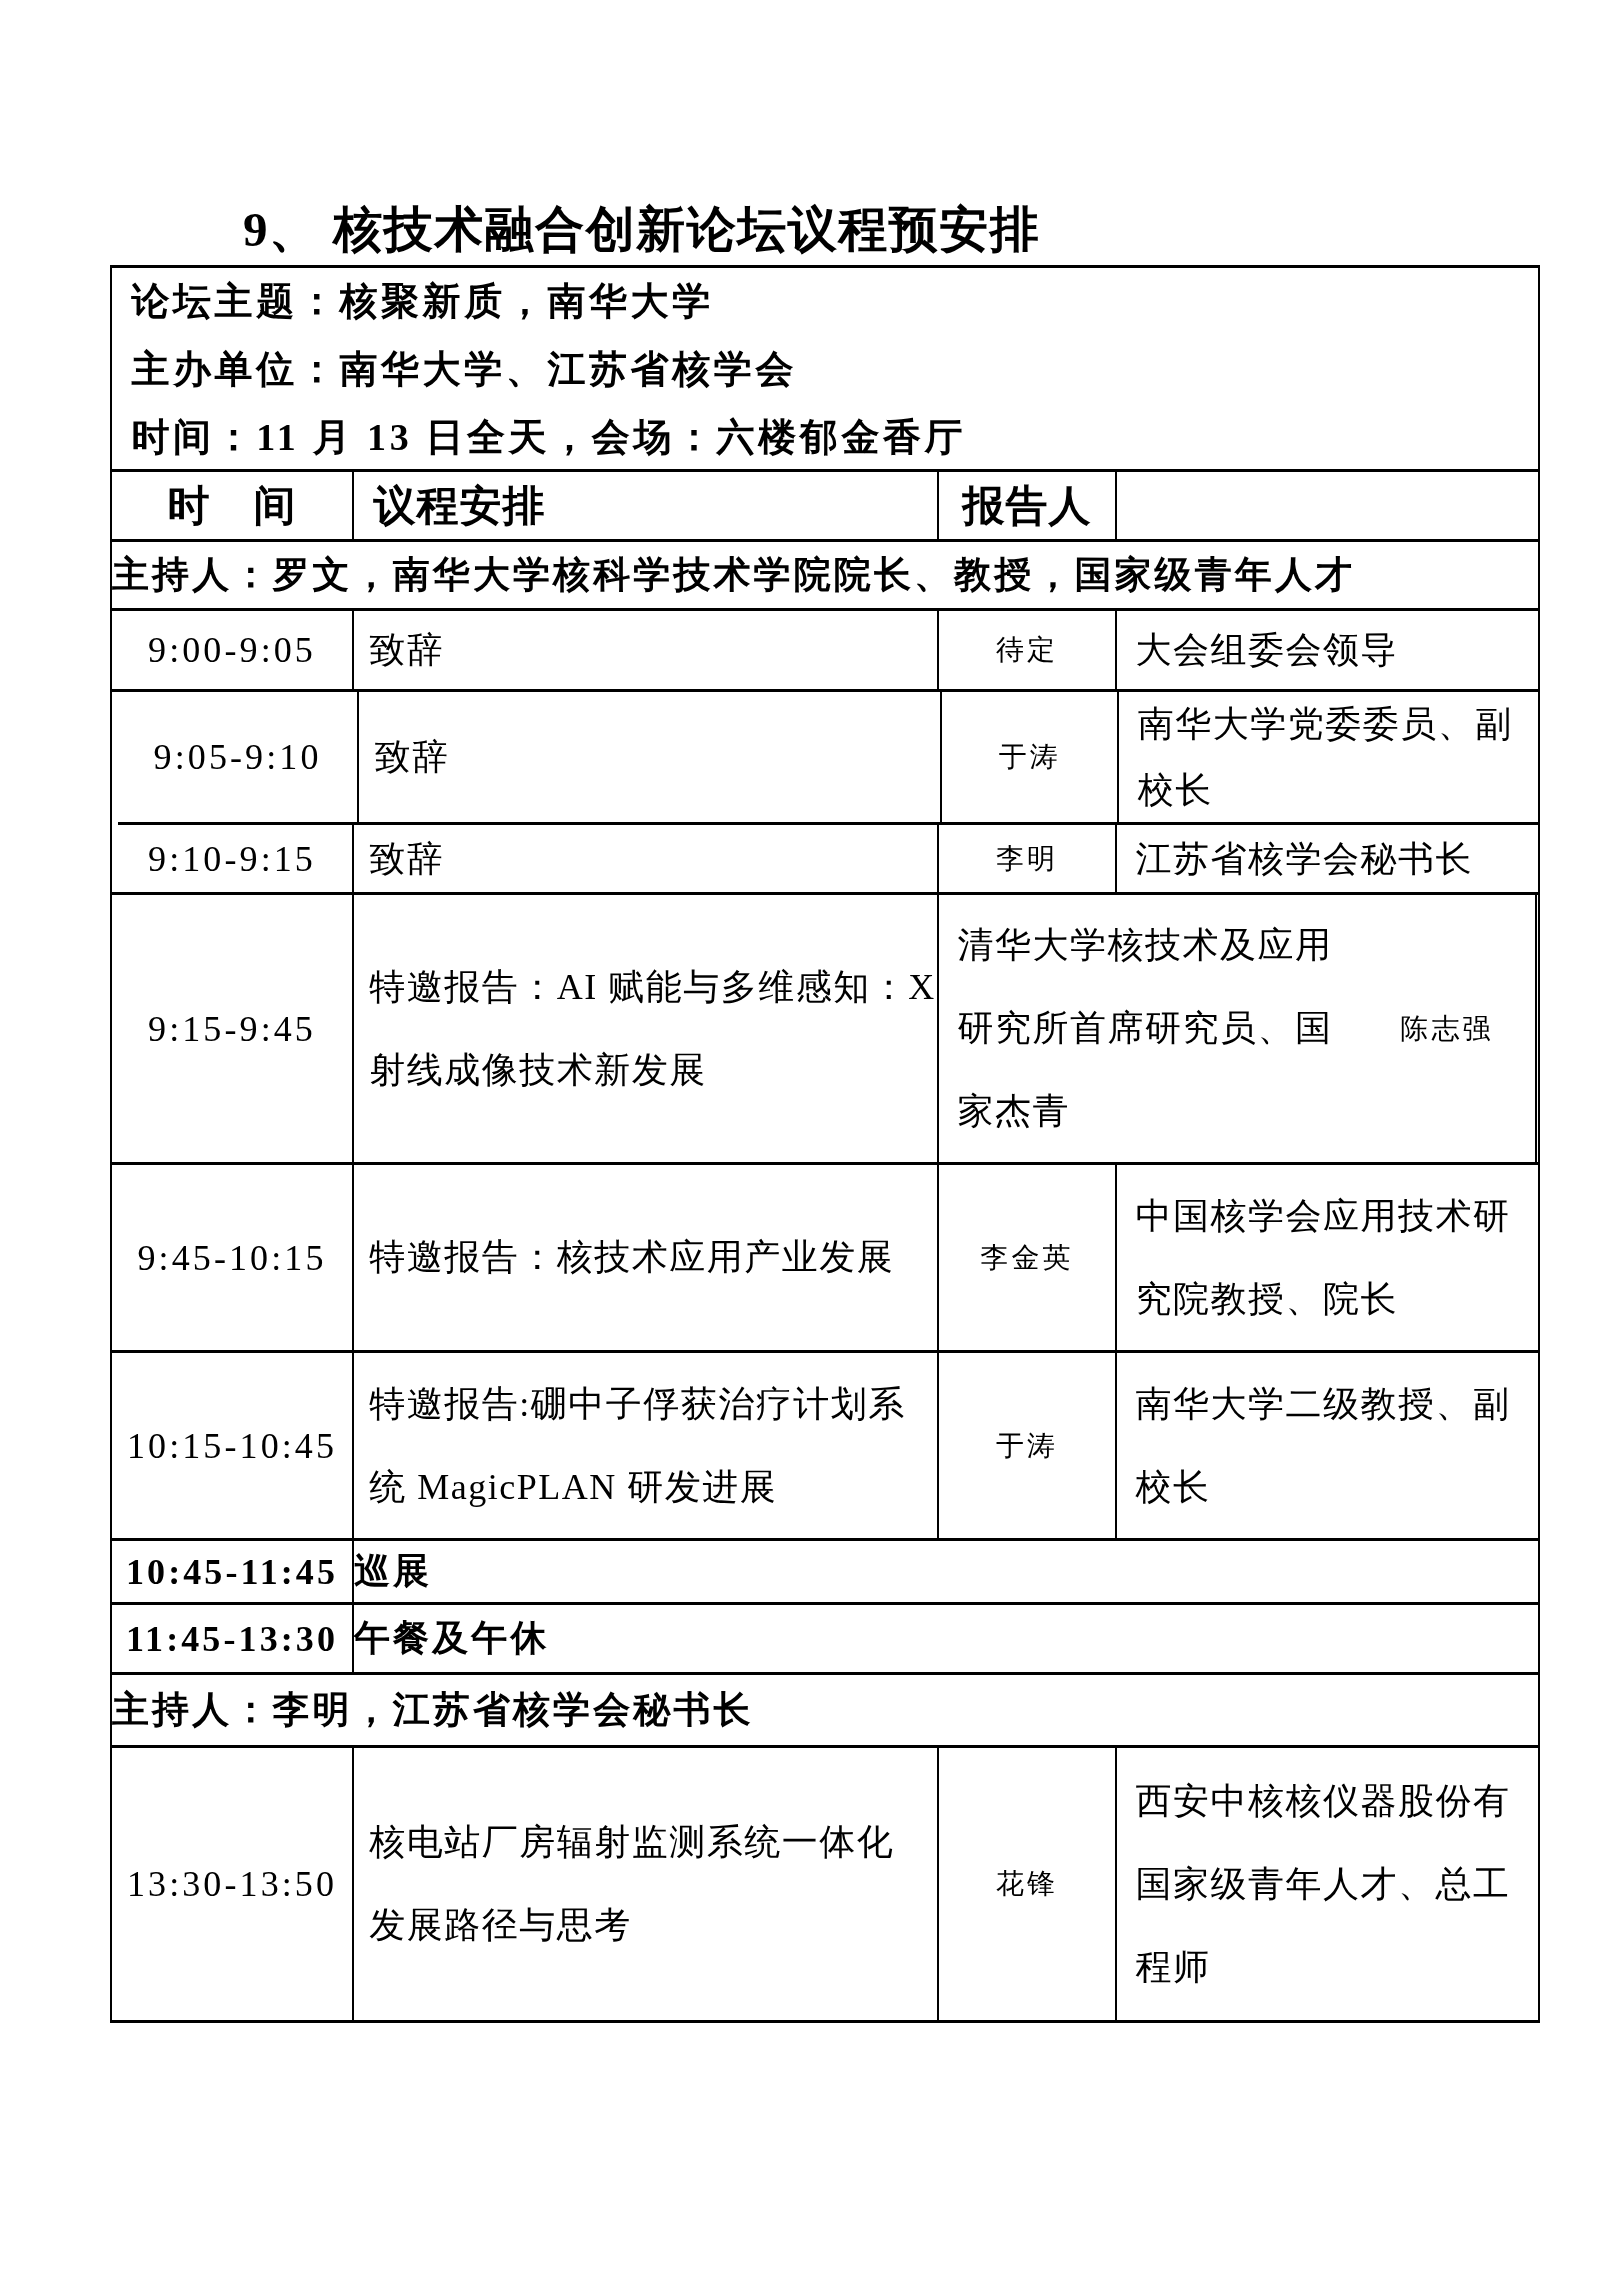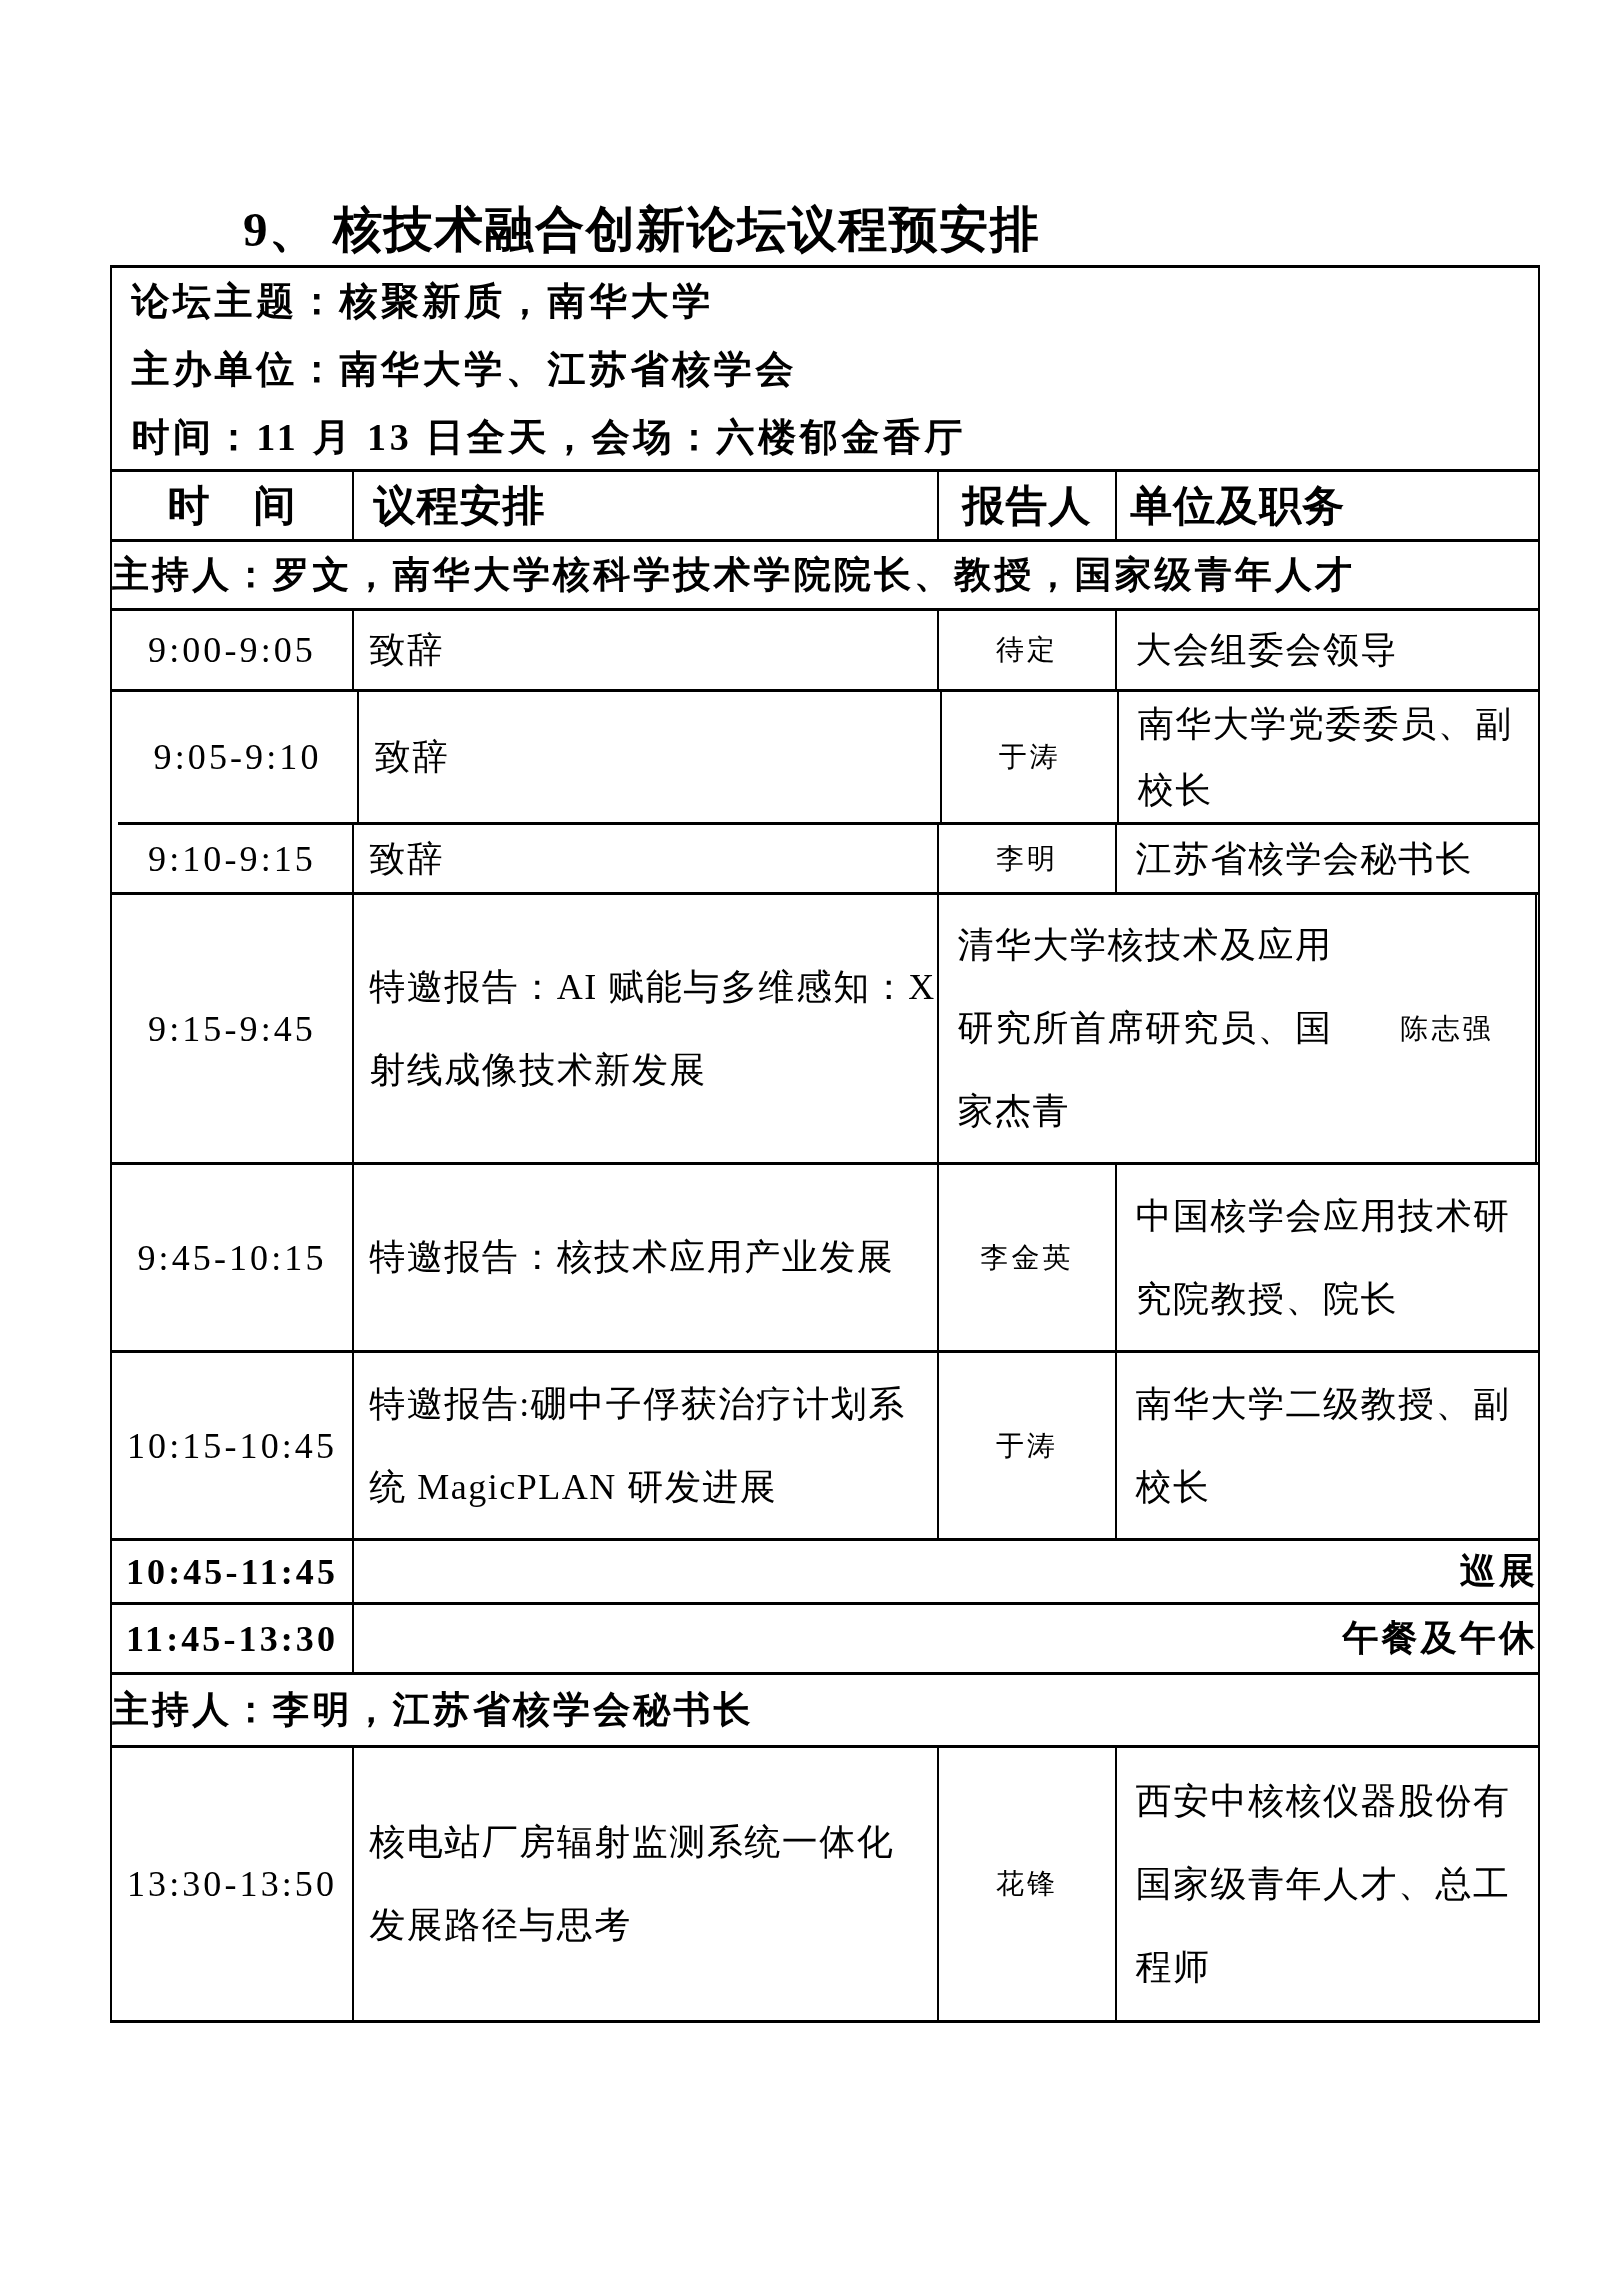--- a/index.html
+++ b/index.html
@@ -51,21 +51,21 @@
     flex-direction: column;
     justify-content: center;
     overflow: visible;
   }
   .vline { border-right: 2px solid #000; }
   .c1 { width: 242px; align-items: center; text-align: center; }
   .c2 { width: 585px; padding-left: 15.3px; align-items: flex-start; text-align: center; font-family: Liberation Serif, serif; }
   .c3 { width: 178px; align-items: center; text-align: center; }
   .c4 { width: 420px; padding-left: 18.4px; align-items: flex-start; text-align: left; }
   .cfull { width: 1426px; align-items: flex-start; text-align: center; }
-  .cmerged { width: 1184px; align-items: flex-end; text-align: center; }
+  .cmerged { width: 1184px; align-items: flex-start; text-align: center; }
 
   
   .info-row {
     height: 204px;
     box-sizing: border-box;
     border-bottom: 3.1px solid #000;
     display: flex;
     flex-direction: column;
     justify-content: center;
     padding-left: 19.4px;
@@ -139,23 +139,20 @@
     <div class="trow header-row">
       <div class="cell c1 vline">
         <span class="header-cell-label">时　间</span>
       </div>
       <div class="cell c2 vline">
         <span class="header-cell-label">议程安排</span>
       </div>
       <div class="cell c3 vline">
         <span class="header-cell-label">报告人</span>
       </div>
-      <div class="cell c4">
-        <span class="header-cell-label">单位及职务</span>
-      </div>
     </div>
 
     <div id="schedule-rows">
         <div class="trow" style="height: 69px;">
           <div class="cell cfull">
             <div class="moderator-text">主持人：罗文，南华大学核科学技术学院院长、教授，国家级青年人才</div>
           </div>
         </div>
         <div class="trow" style="height: 81px;">
           <div class="cell c1 vline">

